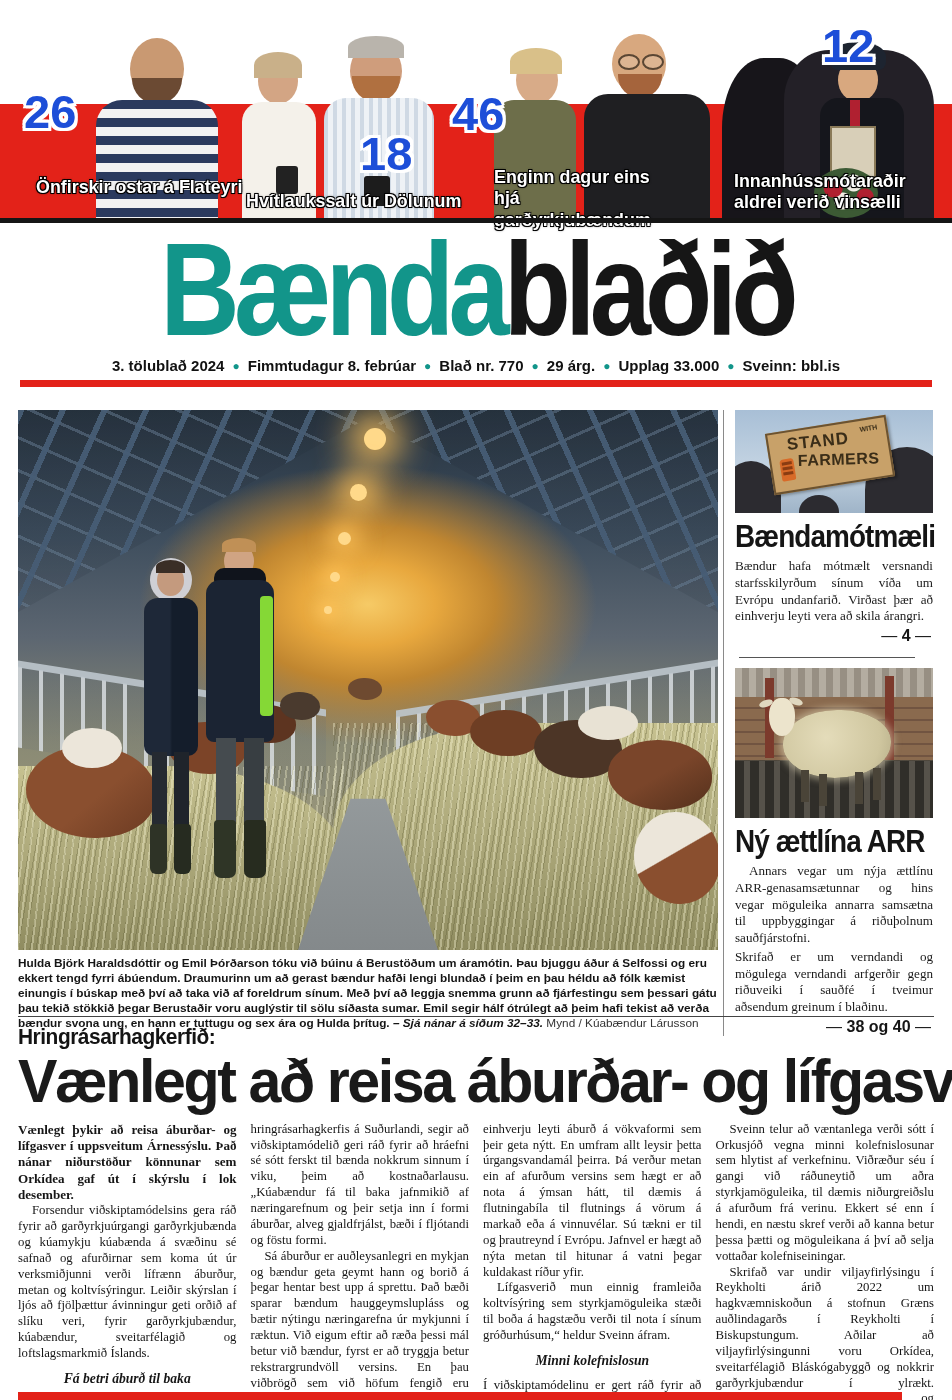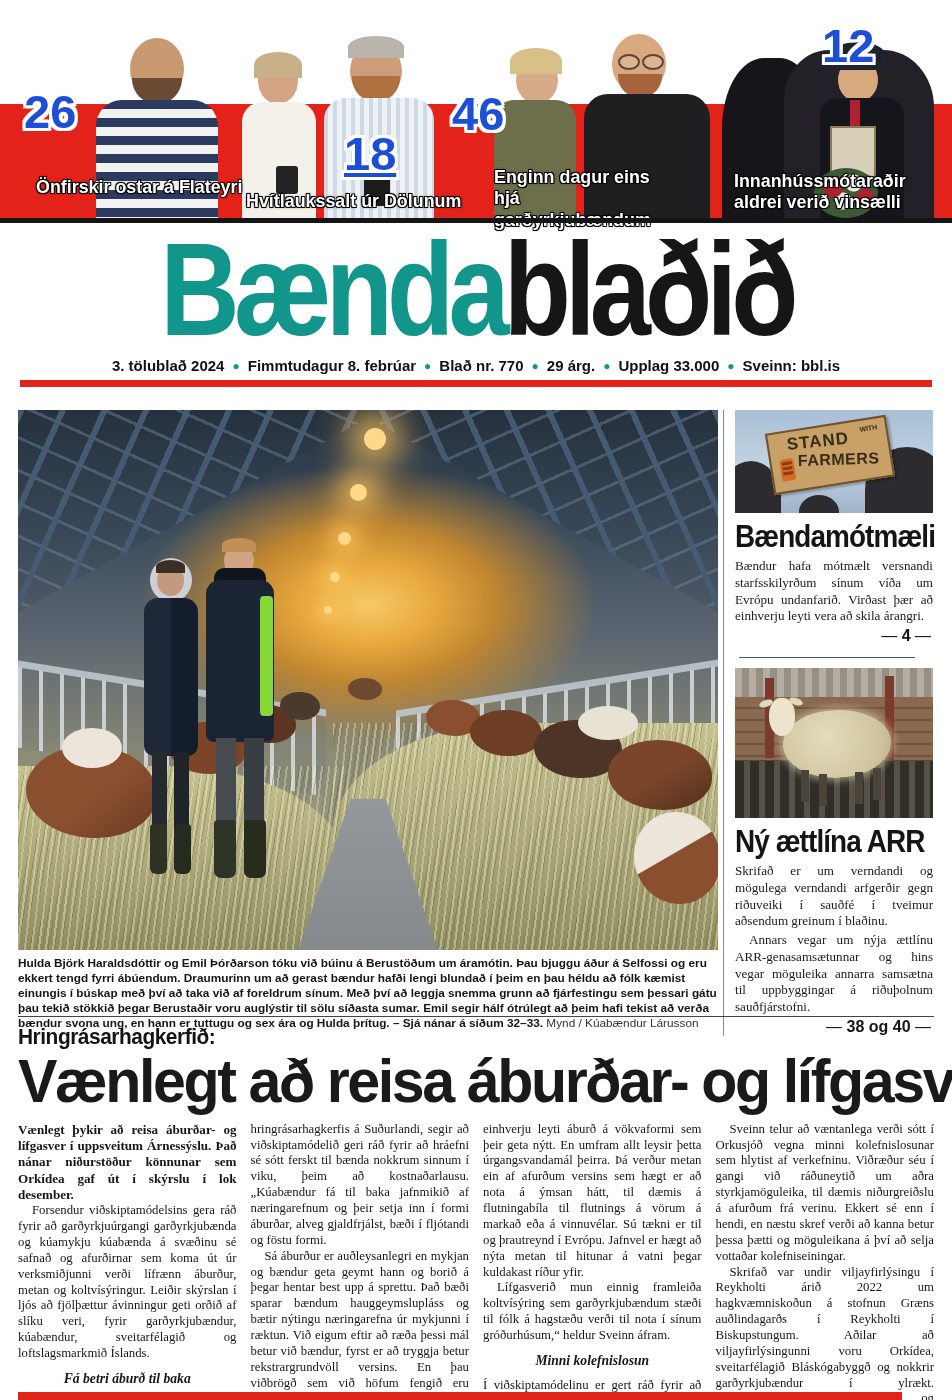--- a/index.html
+++ b/index.html
@@ -87,21 +87,21 @@
     background:repeating-linear-gradient(90deg,#302e29 0 9px,#56524a 9px 15px);}
   .sheep-body{position:absolute;left:48px;top:42px;width:108px;height:68px;border-radius:50% 46% 52% 48%;
     background:radial-gradient(circle at 40% 40%,#e4dcba,#cfc69f 70%,#b5ac87 100%);
     box-shadow:0 0 7px 3px rgba(222,214,180,.55);}
   .sheep-headpart{position:absolute;left:34px;top:30px;width:26px;height:38px;border-radius:45% 45% 50% 50%;
     background:#ece4cc;}
   .sheep-ear{position:absolute;width:14px;height:7px;border-radius:50%;background:#e0d8c0;}
   .sheep-leg{position:absolute;width:8px;height:32px;background:#4a4438;}
   
   .caption{margin:6px 0 0 0;font-size:11.8px;font-weight:700;line-height:1.27;color:#151515;text-align:left;}
-  .caption .see{}
+  .caption .see{font-style:italic;}
   .caption .credit{font-weight:400;color:#333;}
   
   .full-rule{position:absolute;top:1016px;left:18px;width:916px;border:none;border-top:1.5px solid #444;margin:0;}
   .article{position:absolute;top:1024px;left:18px;width:916px;}
   .kicker{font-size:22px;font-weight:800;letter-spacing:-.5px;transform:scaleX(.95);transform-origin:left;color:#141414;}
   .headline{margin:2px 0 10px 0;font-size:61px;font-weight:800;letter-spacing:-2.5px;line-height:.98;
     transform:scaleX(.97);transform-origin:left;white-space:nowrap;color:#1a1a1a;}
   .cols{display:flex;gap:14px;}
   .col{flex:1;font-family:"Liberation Serif",serif;font-size:12.75px;line-height:1.245;text-align:justify;color:#161616;}
   .col p{margin:0;}
@@ -158,21 +158,21 @@
       <div style="position:absolute;left:128px;top:60px;width:10px;height:52px;background:#b02030;"></div>
       <div style="position:absolute;left:108px;top:86px;width:42px;height:56px;background:#d8cfb8;border:2px solid #8a7a58;"></div>
       <div style="position:absolute;left:92px;top:128px;width:64px;height:50px;border-radius:50%;
         background:radial-gradient(circle at 30% 40%,#b02030 9px,transparent 10px),
                    radial-gradient(circle at 62% 30%,#f2efe6 8px,transparent 9px),
                    radial-gradient(circle at 80% 58%,#b02030 8px,transparent 9px),
                    radial-gradient(circle at 45% 66%,#f2efe6 8px,transparent 9px),#3c5a34;"></div>
     </div>
 
     <div class="teaser-num" style="left:24px;top:88px;">26</div>
-    <div class="teaser-num" style="left:344px;top:130px;text-decoration:underline;">18</div>
+    <div class="teaser-num" style="left:360px;top:130px;">18</div>
     <div class="teaser-num" style="left:452px;top:90px;">46</div>
     <div class="teaser-num" style="left:822px;top:22px;">12</div>
 
     <div class="teaser-label" style="left:36px;top:176px;width:240px;">Önfirskir ostar á Flateyri</div>
     <div class="teaser-label" style="left:246px;top:190px;width:250px;">Hvítlaukssalt úr Dölunum</div>
     <div class="teaser-label" style="left:494px;top:166px;width:180px;">Enginn dagur eins hjá garðyrkjubændum</div>
     <div class="teaser-label" style="left:734px;top:170px;width:180px;">Innanhússmótaraðir aldrei verið vinsælli</div>
 
     <div class="black-bar"></div>
   </header>
@@ -269,22 +269,22 @@
         <div class="sheep-body"></div>
         <div class="sheep-headpart"></div>
         <div class="sheep-ear" style="left:24px;top:32px;transform:rotate(-18deg);"></div>
         <div class="sheep-ear" style="left:54px;top:30px;transform:rotate(18deg);"></div>
         <div class="sheep-leg" style="left:66px;top:102px;"></div>
         <div class="sheep-leg" style="left:84px;top:106px;"></div>
         <div class="sheep-leg" style="left:120px;top:104px;"></div>
         <div class="sheep-leg" style="left:138px;top:100px;"></div>
       </figure>
       <h2 class="sb-head">Ný ættlína ARR</h2>
+      <p class="sb-body ind">Annars vegar um nýja ættlínu ARR-genasamsætunnar og hins vegar möguleika annarra samsætna til uppbyggingar á riðuþolnum sauðfjárstofni.</p>
       <p class="sb-body">Skrifað er um verndandi og mögulega verndandi arfgerðir gegn riðuveiki í sauðfé í tveimur aðsendum greinum í blaðinu.</p>
-      <p class="sb-body ind">Annars vegar um nýja ættlínu ARR-genasamsætunnar og hins vegar möguleika annarra samsætna til uppbyggingar á riðuþolnum sauðfjárstofni.</p>
       <div class="pageref"><span class="dash">— </span><span>38 og 40</span><span class="dash"> —</span></div>
     </aside>
   </main>
 
   <hr class="full-rule">
 
   <section class="article">
     <div class="kicker">Hringrásarhagkerfið:</div>
     <h2 class="headline">Vænlegt að reisa áburðar- og lífgasver</h2>
     <div class="cols">
@@ -294,21 +294,21 @@
         <h3>Fá betri áburð til baka</h3>
         <p>Orkídea lét vinna skýrsluna með stuðningi kolefnissjóðs garðyrkjunnar og deildar garðyrkjubænda hjá Bændasamtökum Íslands. Sveinn Aðalsteinsson, framkvæmdastjóri Orkídeu, sem er samstarfsverkefni um þróun orkutengdrar matvælaframleiðslu og</p>
       </div>
       <div class="col">
         <p>hringrásarhagkerfis á Suðurlandi, segir að viðskiptamódelið geri ráð fyrir að hráefni sé sótt ferskt til bænda nokkrum sinnum í viku, þeim að kostnaðarlausu. „Kúabændur fá til baka jafnmikið af næringarefnum og þeir setja inn í formi áburðar, alveg gjaldfrjálst, bæði í fljótandi og föstu formi.</p>
         <p class="ind">Sá áburður er auðleysanlegri en mykjan og bændur geta geymt hann og borið á þegar hentar best upp á sprettu. Það bæði sparar bændum hauggeymslupláss og bætir nýtingu næringarefna úr mykjunni í ræktun. Við eigum eftir að ræða þessi mál betur við bændur, fyrst er að tryggja betur rekstrargrundvöll versins. En þau viðbrögð sem við höfum fengið eru jákvæð,“ segir Sveinn.</p>
 
       </div>
       <div class="col">
         <p>einhverju leyti áburð á vökvaformi sem þeir geta nýtt. En umfram allt leysir þetta úrgangsvandamál þeirra. Þá verður metan ein af afurðum versins sem hægt er að nota á ýmsan hátt, til dæmis á flutningabíla til flutnings á vörum á markað eða á vinnuvélar. Sú tækni er til og þrautreynd í Evrópu. Jafnvel er hægt að nýta metan til hitunar á vatni þegar kuldakast ríður yfir.</p>
-        <p class="ind">Lífgasverið mun einnig framleiða koltvísýring sem garðyrkjubændum stæði til fólk á hagstæðu verði til nota í sínum gróðurhúsum,“ heldur Sveinn áfram.</p>
+        <p class="ind">Lífgasverið mun einnig framleiða koltvísýring sem styrkjamöguleika stæði til boða á hagstæðu verði til nota í sínum gróðurhúsum,“ heldur Sveinn áfram.</p>
         <h3>Minni kolefnislosun</h3>
         <p>Í viðskiptamódelinu er gert ráð fyrir að verið taki á móti alls 46.500 tonnum á ári af kúamykju og um þrjú þúsund tonnum af garðyrkjuúrgangi frá garðyrkjustöðvum í Reykholti, á Flúðum og í Laugarási. Til að byrja með er eingöngu gert ráð fyrir úrgangi frá ylrækt, en ekki annarri ræktun.</p>
       </div>
       <div class="col">
         <p class="ind">Sveinn telur að væntanlega verði sótt í Orkusjóð vegna minni kolefnislosunar sem hlytist af verkefninu. Viðræður séu í gangi við ráðuneytið um aðra styrkjamöguleika, til dæmis niðurgreiðslu á afurðum frá verinu. Ekkert sé enn í hendi, en næstu skref verði að kanna betur þessa þætti og möguleikana á því að selja vottaðar kolefniseiningar.</p>
         <p class="ind">Skrifað var undir viljayfirlýsingu í Reykholti árið 2022 um hagkvæmniskoðun á stofnun Græns auðlindagarðs í Reykholti í Biskupstungum. Aðilar að viljayfirlýsingunni voru Orkídea, sveitarfélagið Bláskógabyggð og nokkrir garðyrkjubændur í ylrækt. Fýsileikagreining um áburðar- og lífgasverið er ein afurð þeirrar vinnu.</p>
 
       </div>
     </div>
   </section>

